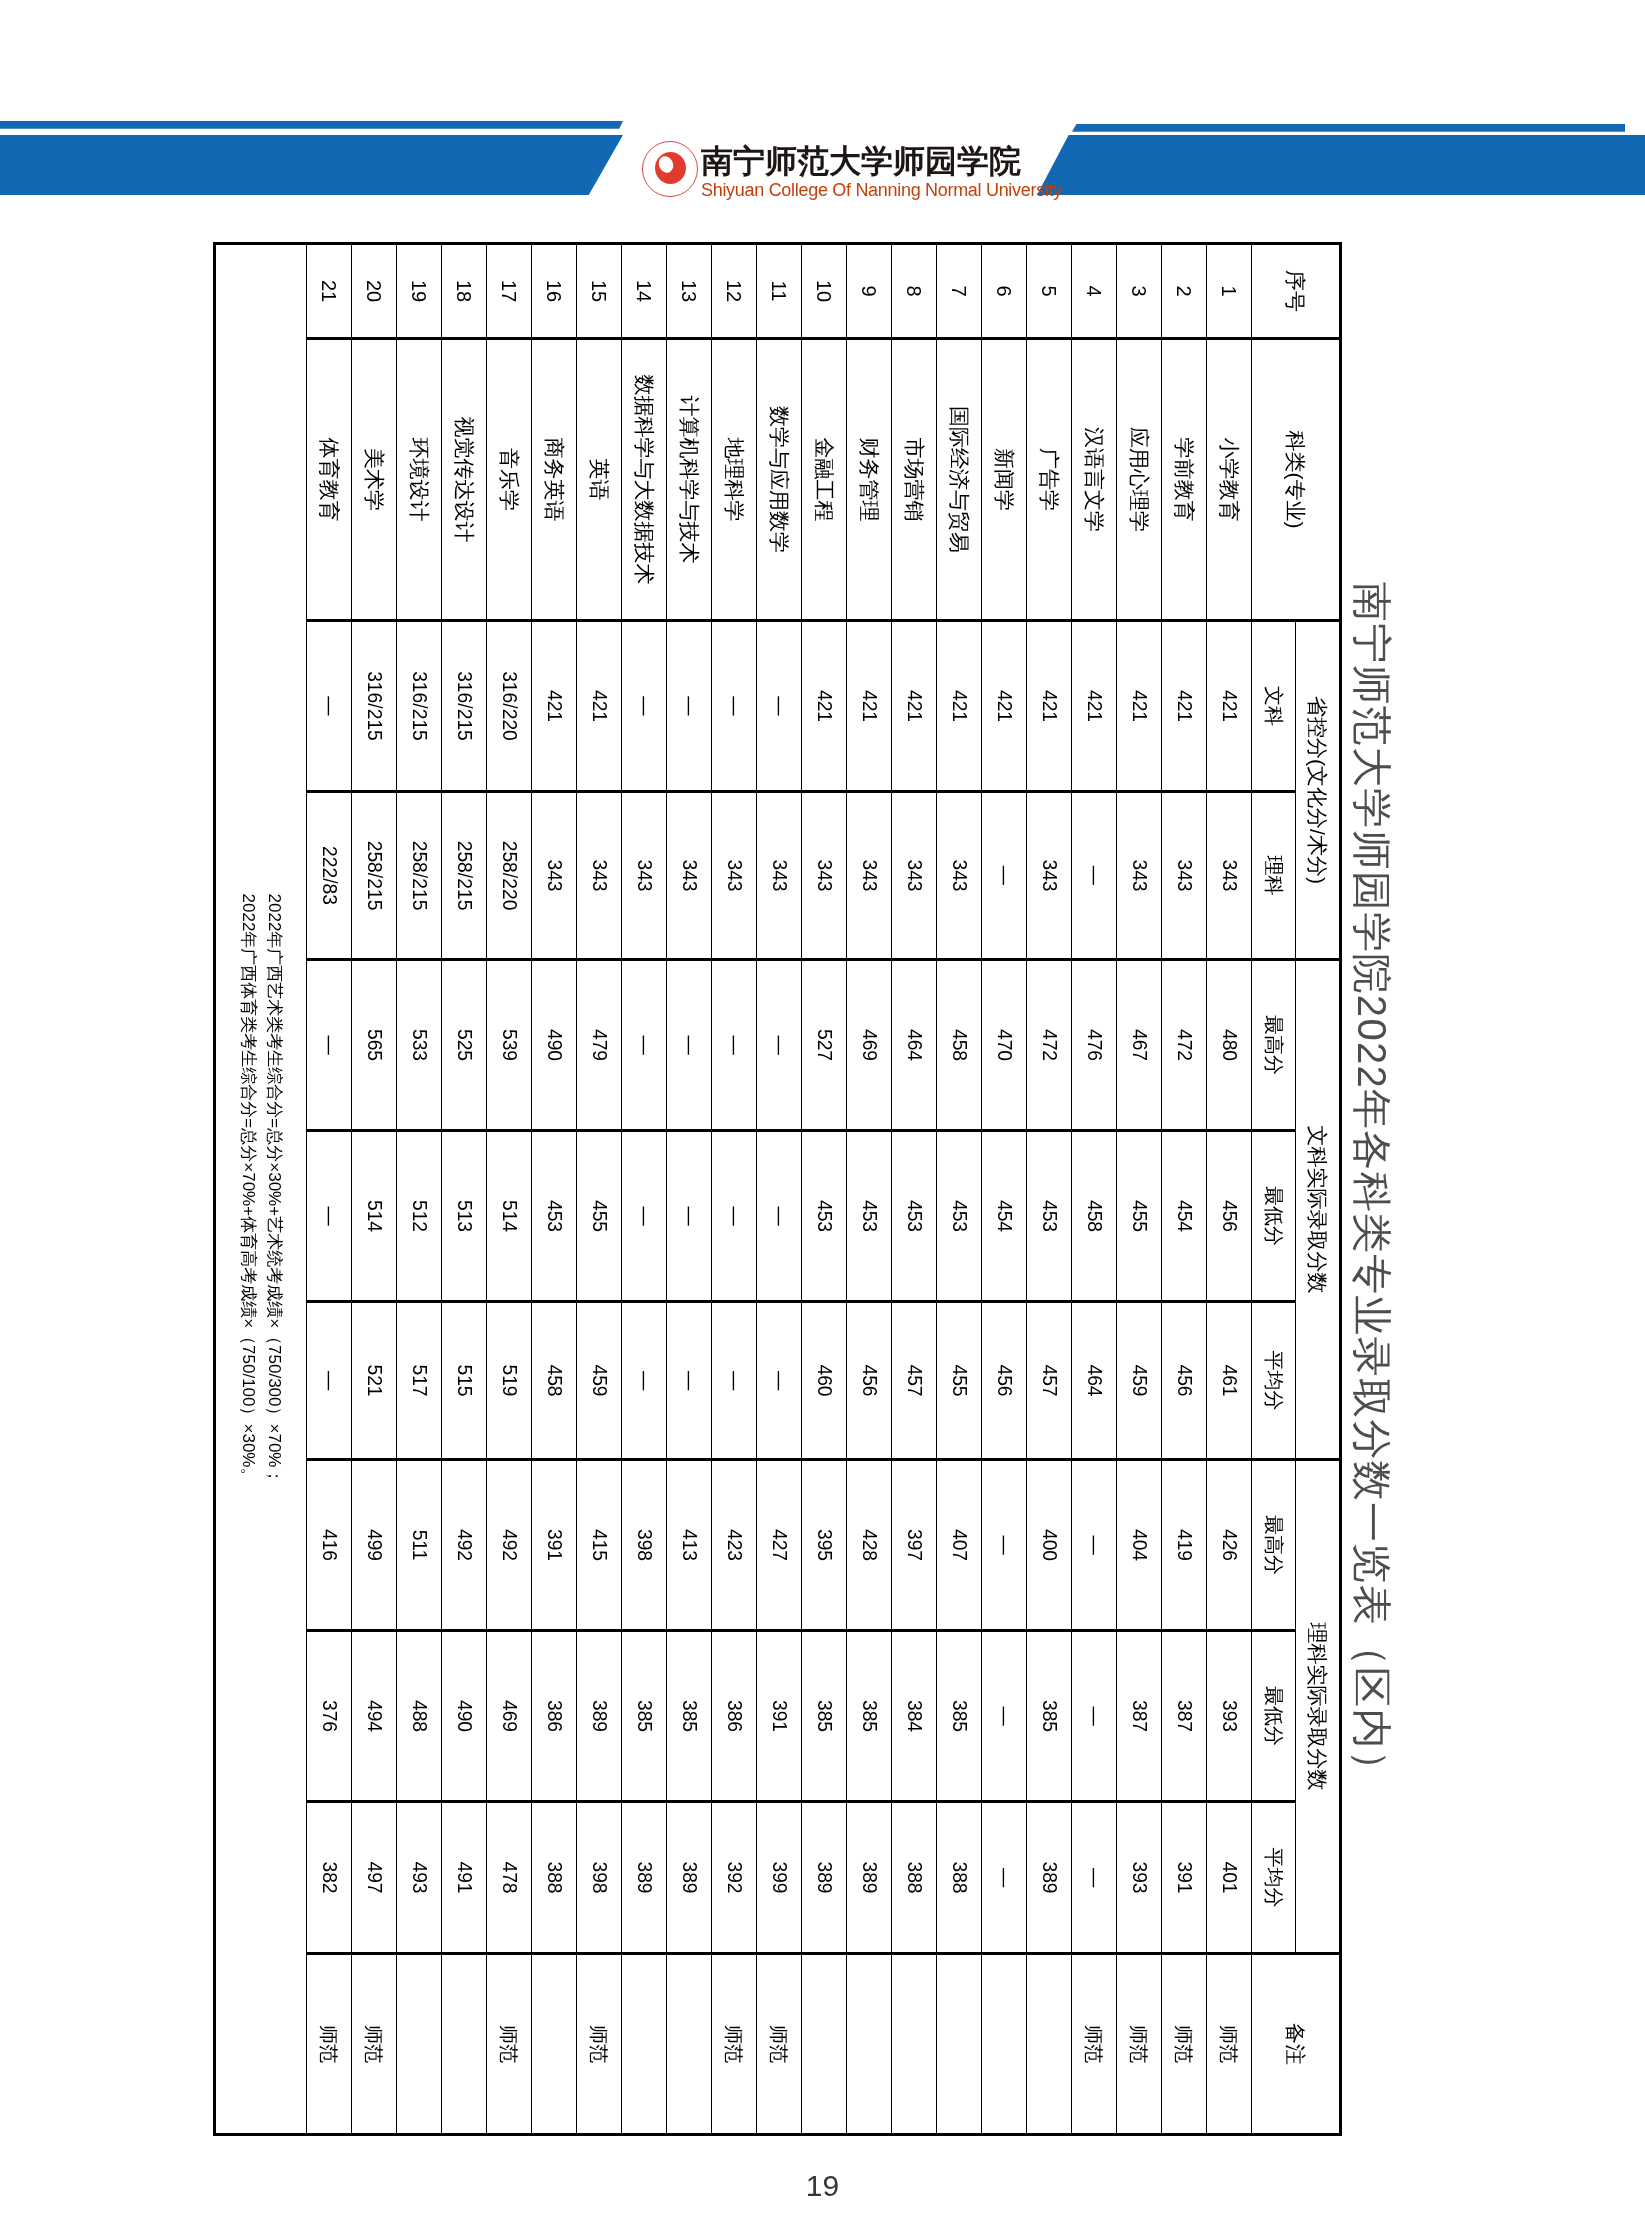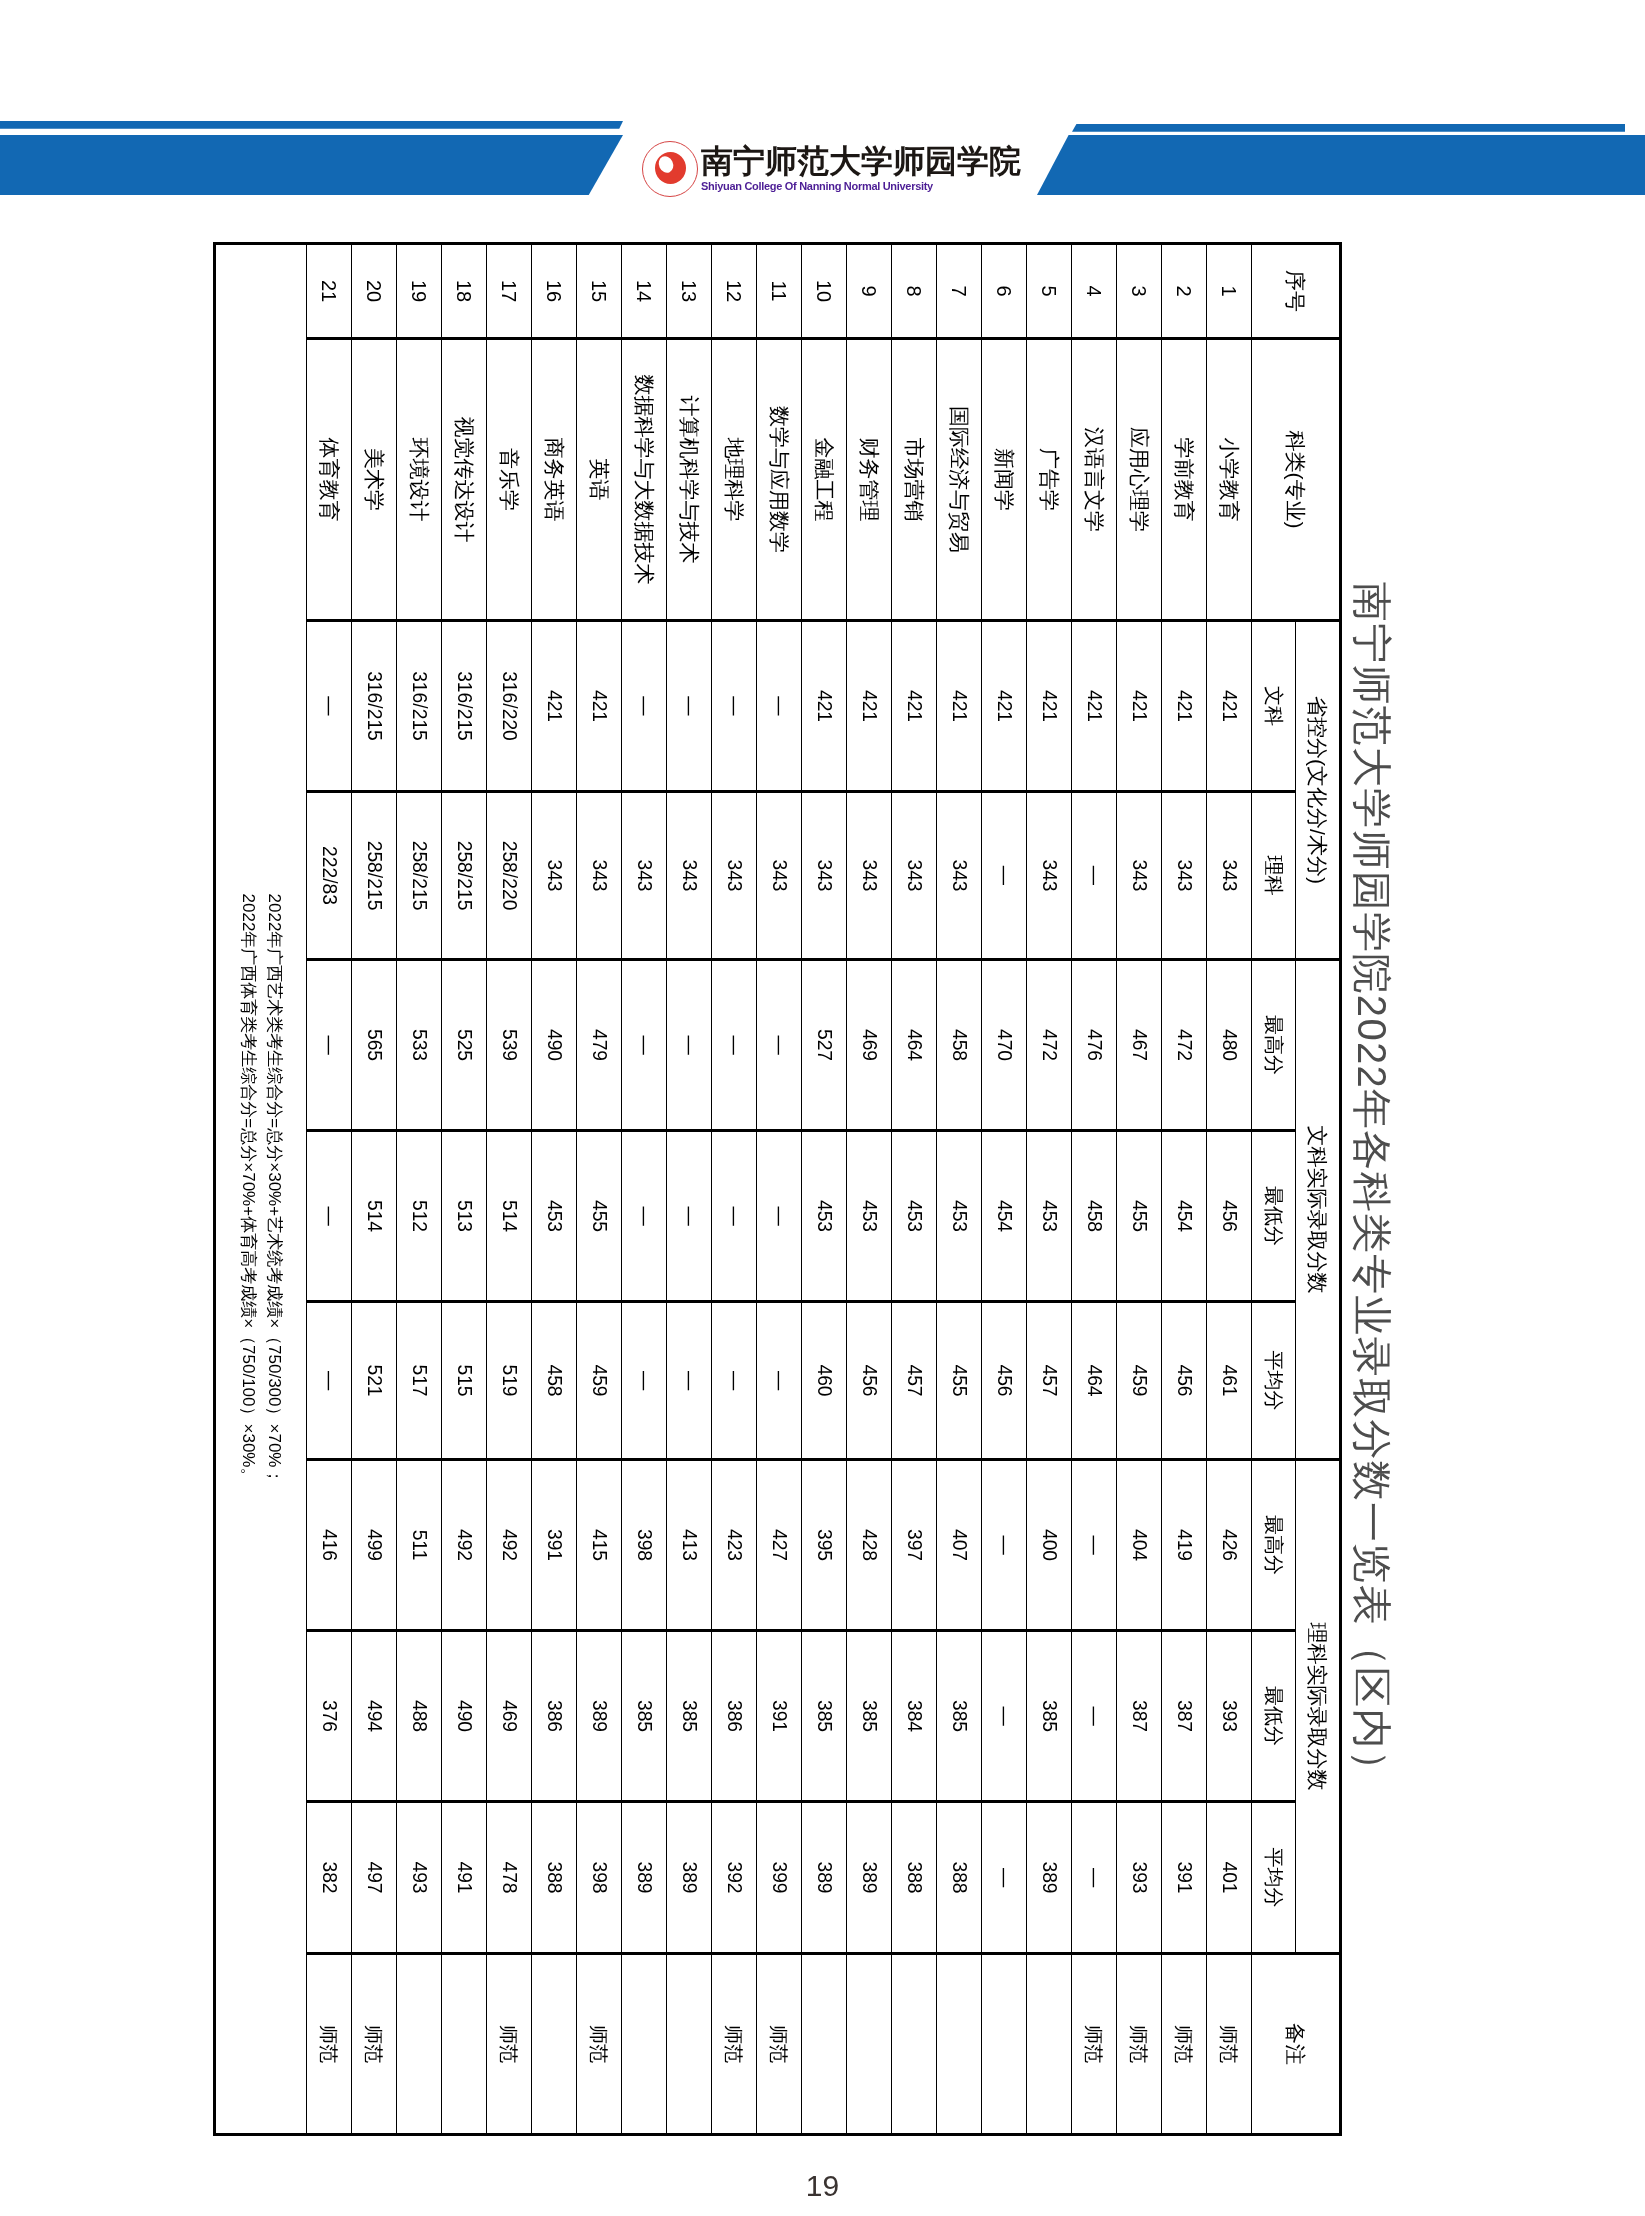--- a/index.html
+++ b/index.html
@@ -17,22 +17,22 @@
   .logo{position:absolute;left:642px;top:95px;width:54px;height:54px;border-radius:50%;
         border:1.9px solid #d64545;background:#fff;}
   .logo-core{position:absolute;left:11.6px;top:10.3px;width:31px;height:32px;border-radius:50%;
         background:#e23b2e;}
   .logo-core:after{content:"";position:absolute;left:4.5px;top:3.9px;width:14px;height:17px;
         border-radius:50%;background:#fff;transform:rotate(-25deg);}
   .logo-core:before{content:"";position:absolute;left:13px;top:11.6px;width:10.3px;height:14px;
         border-radius:50%;background:#e23b2e;}
   .school-cn{position:absolute;left:701px;top:94px;width:387px;font-size:32px;font-weight:bold;
         letter-spacing:0px;color:#1c1714;}
-  .school-en{position:absolute;left:701px;top:134px;width:387px;font-size:11px;font-weight:bold;
-        letter-spacing:-0.3px;color:#4c1d95;}
+  .school-en{position:absolute;left:701px;top:134px;width:387px;font-size:18px;font-weight:normal;
+        letter-spacing:-0.3px;color:#c2410c;}
 
   
   .rot{position:absolute;left:1399px;top:196px;width:1889px;height:1151px;
        transform:rotate(90deg);transform-origin:0 0;}
   .tbl-title{width:1889px;height:57px;line-height:54px;text-align:center;
        font-size:40px;color:#4d4d4d;letter-spacing:1.3px;}
   table.adm{border-collapse:collapse;table-layout:fixed;width:1889px;
        border:3.9px solid #000;}
   table.adm th,table.adm td{border:1.6px solid #000;border-left-width:3.2px;border-right-width:3.2px;
        padding:0;text-align:center;vertical-align:middle;font-weight:normal;

